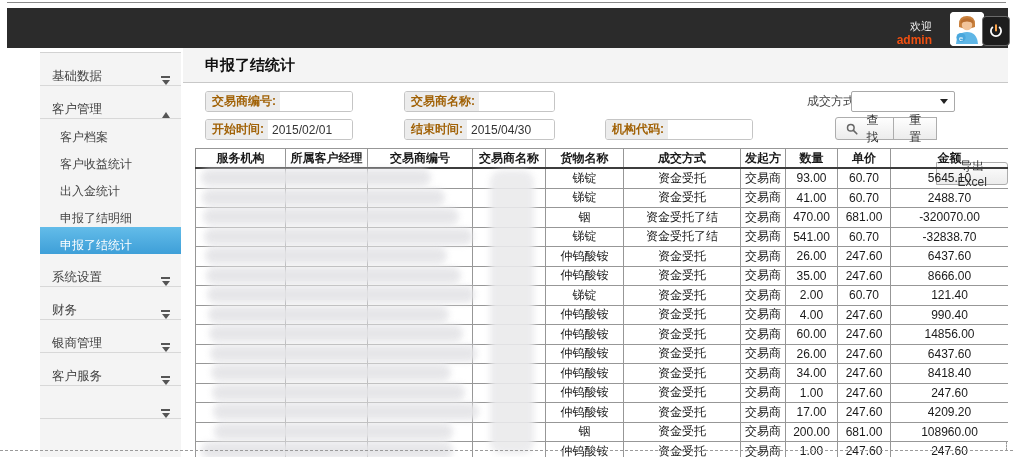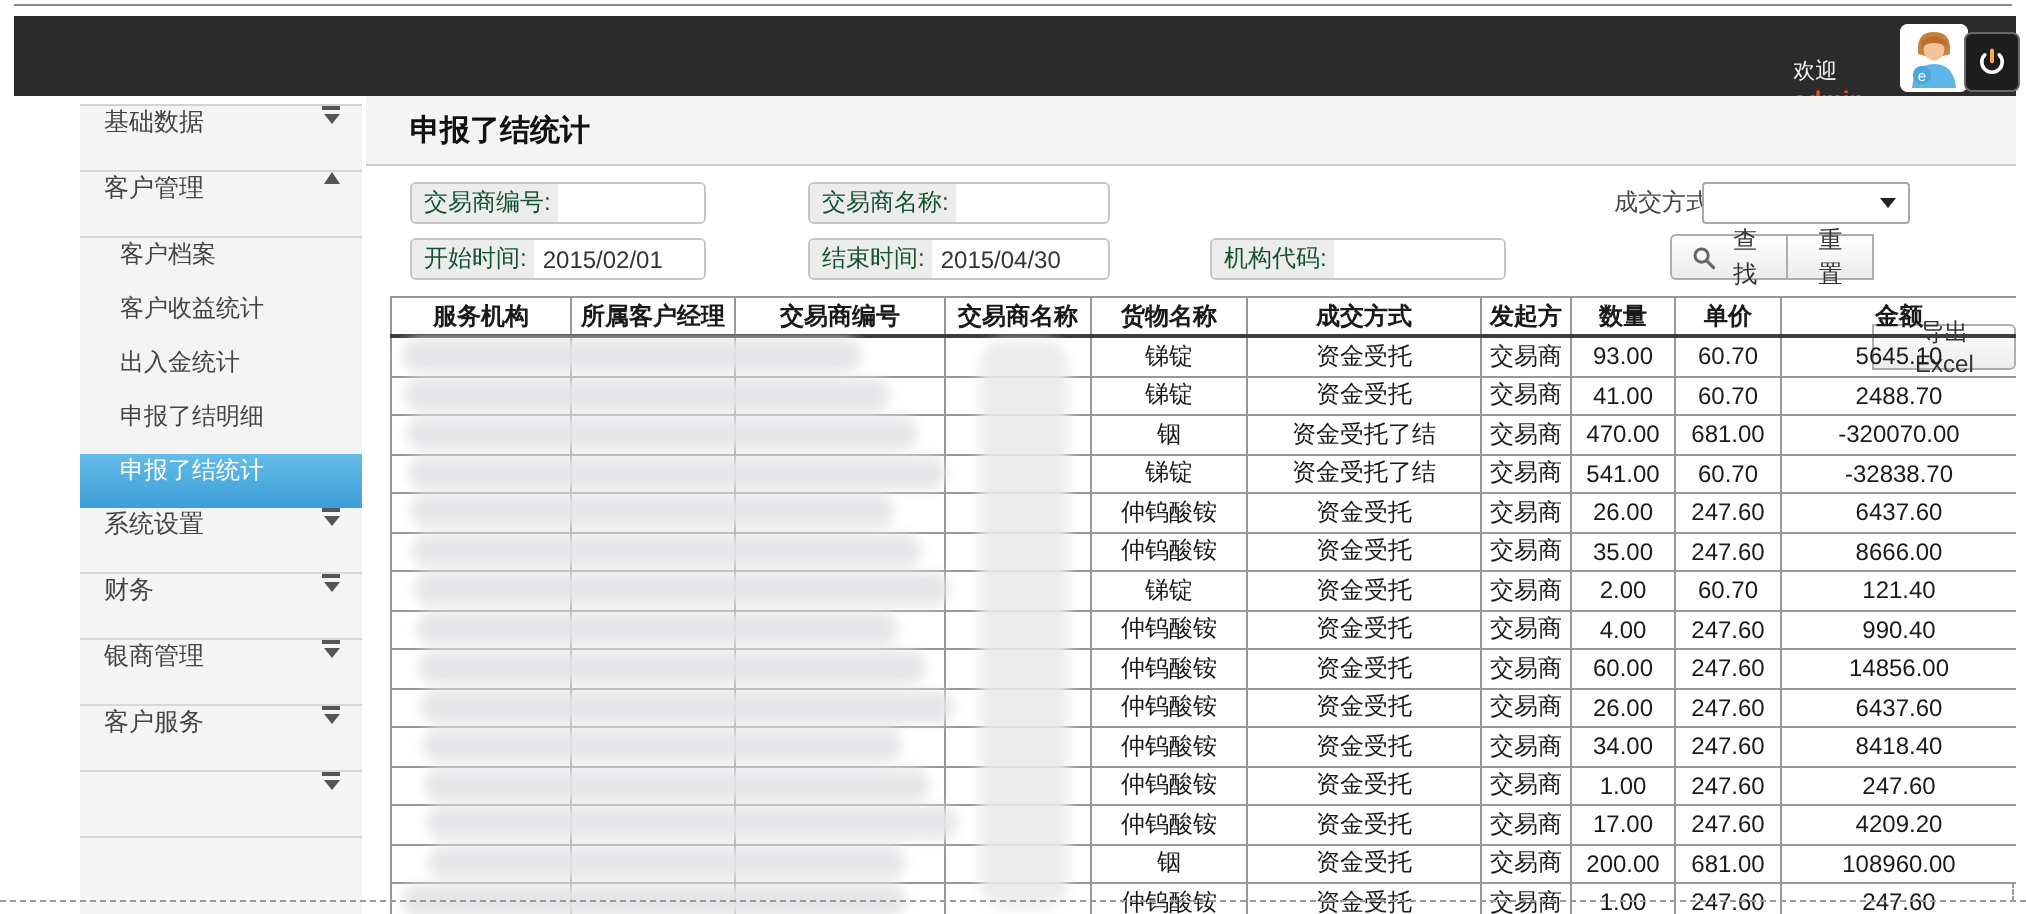--- a/index.html
+++ b/index.html
@@ -8,46 +8,46 @@
     background:#fff;font-family:"Liberation Sans","DejaVu Sans",sans-serif;
     -webkit-font-smoothing:antialiased;
   }
   
   .win-edge{position:absolute;left:7px;top:2px;width:999px;height:1px;background:#8a8a8a;}
   .marquee-bottom{position:absolute;left:0;top:450px;width:1013px;height:0;border-top:1px dashed #9a9a9a;z-index:50;}
   .marquee-right{position:absolute;left:1006px;top:441px;width:0;height:10px;border-left:1px dashed #9a9a9a;z-index:50;}
   
   .app-header{position:absolute;left:7px;top:8px;width:1001px;height:40px;background:#2b2b2b;}
   .logo{position:absolute;left:33px;top:7px;font-size:21px;color:#cfcfcf;letter-spacing:1px;font-weight:400;}
-  .welcome{position:absolute;right:76px;top:21px;text-align:left;line-height:14px;}
+  .welcome{position:absolute;right:76px;top:11px;text-align:right;line-height:14px;}
   .welcome .hi{font-size:11px;color:#f0f0f0;}
   .welcome .usr{font-size:12px;font-weight:bold;color:#f04f10;}
   .avatar{position:absolute;right:24px;top:4px;width:34px;height:34px;background:#fff;border-radius:4px;overflow:hidden;}
   .power-btn{position:absolute;right:-2px;top:8px;width:26px;height:28px;background:#1d1d1d;
     border:1px solid #6a6a6a;border-radius:4px;display:flex;align-items:center;justify-content:center;cursor:pointer;}
   
   .sidebar{position:absolute;left:40px;top:52px;width:141px;height:405px;background:#f4f4f4;
     border-top:1px solid #d2d2d2;overflow:hidden;}
-  .sb-item{position:relative;display:flex;align-items:flex-start;cursor:pointer;color:#444;}
+  .sb-item{position:relative;display:flex;align-items:flex-end;cursor:pointer;color:#444;}
   .sb-item.group{height:32px;font-size:12.5px;padding:0 10px 0 12px;border-bottom:1px solid #d8d8d8;}
   .sb-item.sub{height:27px;font-size:12px;padding:0 10px 0 20px;}
   .sb-item .sb-label{flex:1;white-space:nowrap;overflow:hidden;}
   .sb-item.selected{background:linear-gradient(#63bce9,#3e9fd8);color:#fff;}
   .chev{width:11px;display:flex;flex-direction:column;align-items:center;}
   .chev .bar{display:block;width:9px;height:2px;background:#555;margin-bottom:2px;}
   .chev .tri-down{display:block;width:0;height:0;border-left:4.5px solid transparent;border-right:4.5px solid transparent;border-top:5px solid #555;}
   .chev .tri-up{display:block;width:0;height:0;border-left:4.5px solid transparent;border-right:4.5px solid transparent;border-bottom:6px solid #555;}
   
   .content{position:absolute;left:183px;top:48px;width:825px;height:409px;background:#fff;}
   .title-bar{position:absolute;left:0;top:0;width:825px;height:34px;background:#f4f4f4;border-bottom:1px solid #c8c8c8;display:flex;align-items:center;}
   .title-bar h1{margin:0 0 0 22px;font-size:15px;font-weight:bold;color:#111;}
   .filter-area{position:absolute;left:0;top:35px;width:825px;height:65px;}
   .field{position:absolute;width:148px;height:21px;border:1px solid #c5c5c5;border-radius:3px;background:#fff;
     display:flex;align-items:stretch;box-sizing:border-box;overflow:hidden;}
-  .field .ig-label{background:#ececec;display:flex;align-items:center;padding:0 4px 0 6px;font-size:12px;color:#14532d;white-space:nowrap;}
+  .field .ig-label{background:#ececec;display:flex;align-items:center;padding:0 4px 0 6px;font-size:12px;color:#a16207;white-space:nowrap;font-weight:bold;}
   .field input{flex:1;min-width:0;border:none;outline:none;background:#fff;font-size:12px;color:#333;padding:0 4px;font-family:inherit;}
   .pos-f0{left:22px;top:8px;} .pos-f1{left:221px;top:8px;width:151px;} .pos-f2{left:422px;top:8px;}
   .pos-f3{left:22px;top:36px;} .pos-f4{left:221px;top:36px;width:151px;} .pos-f5{left:422px;top:36px;}
   .select-label{position:absolute;left:624px;top:8px;height:21px;display:flex;align-items:center;font-size:12px;color:#444;}
   .select-box{position:absolute;left:668px;top:8px;width:104px;height:21px;border:1px solid #a9a9a9;border-radius:2px;
     background:#fff;display:flex;align-items:center;justify-content:flex-end;padding-right:6px;box-sizing:border-box;cursor:pointer;}
   .select-box .sel-tri{width:0;height:0;border-left:4px solid transparent;border-right:4px solid transparent;border-top:5px solid #222;}
   .btn-group{position:absolute;left:622px;top:34px;display:flex;}
   .btn{height:23px;border:1px solid #adadad;background:linear-gradient(#fefefe,#ececec);
     font-size:12px;color:#333;display:flex;align-items:center;padding:0 10px;cursor:pointer;box-sizing:border-box;font-family:inherit;}

